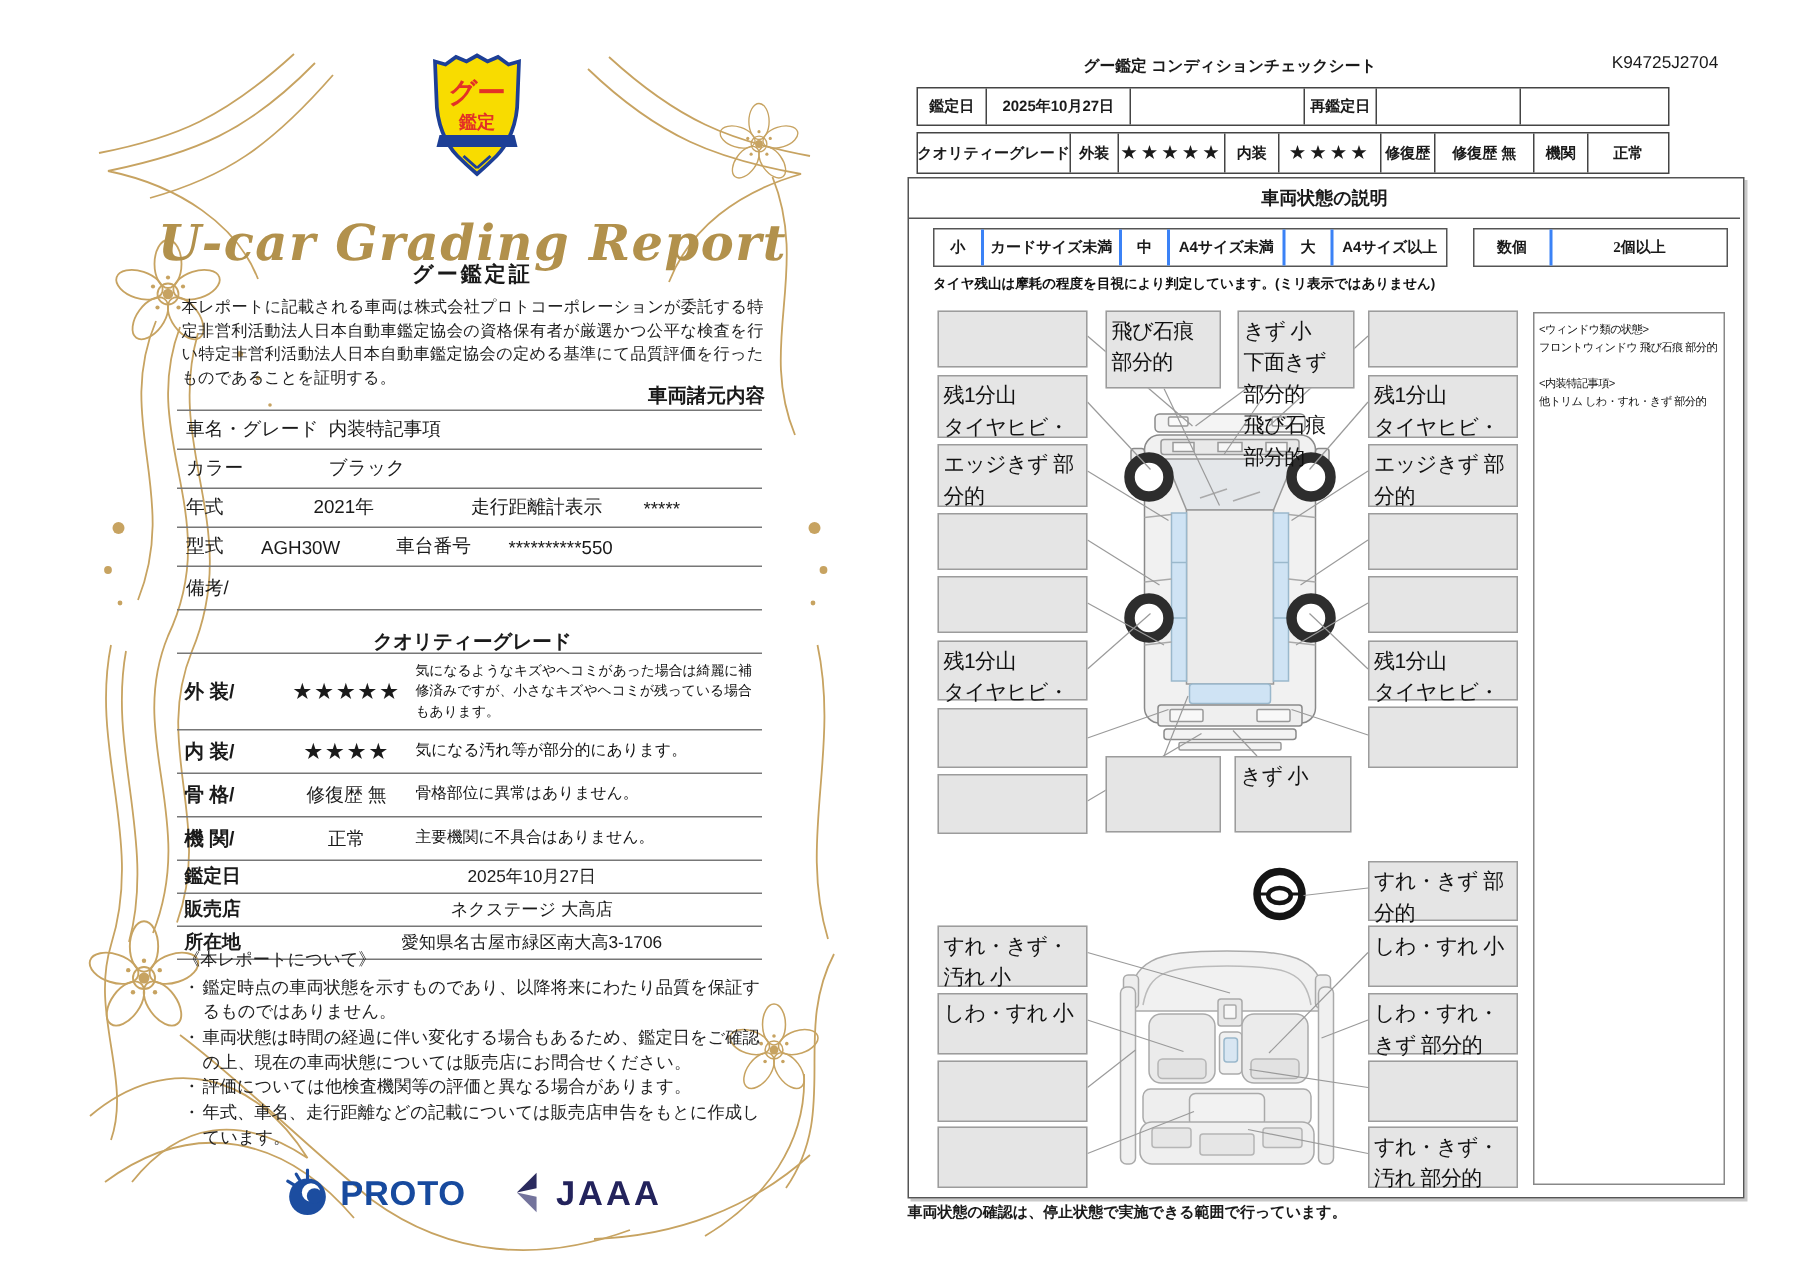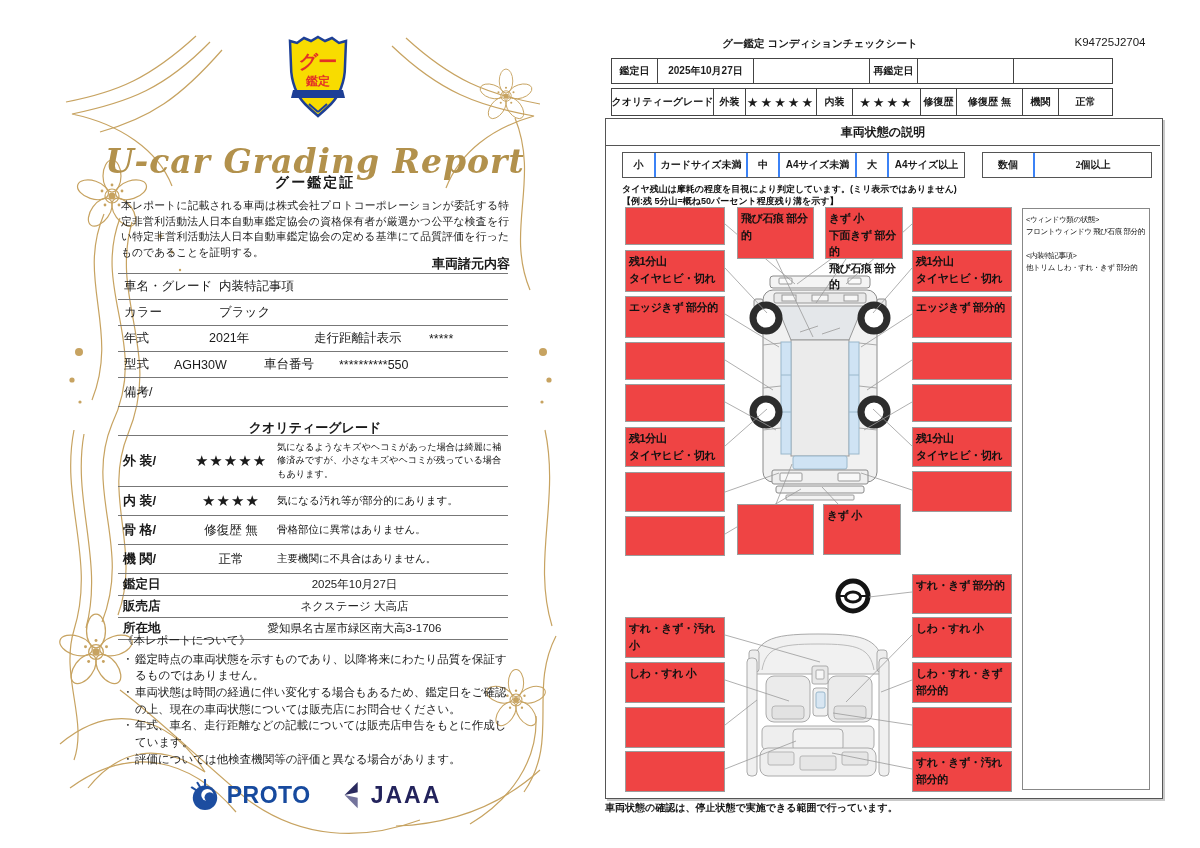--- a/index.html
+++ b/index.html
@@ -64,23 +64,23 @@
   .cond-heading{position:absolute;left:606px;top:119px;width:554px;height:26px;line-height:26px;
       text-align:center;font-size:12px;font-weight:700;border-bottom:1.2px solid #555;}
   .legend{position:absolute;display:flex;border:1px solid #555;height:24px;background:#fff;}
   .lcell{border-left:2px solid #3b82f6;display:flex;align-items:center;justify-content:center;
       font-size:10px;font-weight:600;white-space:nowrap;overflow:hidden;}
   .lcell:first-child{border-left:none;}
   .legend1{left:622px;top:152px;width:341px;}
   .legend2{left:982px;top:152px;width:168px;font-family:Liberation Serif, serif;}
   .tire-notes{position:absolute;left:622px;top:183px;width:360px;font-size:9px;
       font-weight:700;line-height:1.35;color:#111;}
-  .box-label{position:absolute;border:1px solid #9c9c9c;background:#ef4444;
-      font-size:11px;letter-spacing:-0.4px;line-height:1.5;padding:2px 3px;
-      white-space:pre-line;color:#111;box-sizing:border-box;font-weight:bold;}
+  .box-label{position:absolute;border:1px solid #9c9c9c;background:#e5e5e5;
+      font-size:14px;letter-spacing:-0.4px;line-height:1.5;padding:2px 3px;
+      white-space:pre-line;color:#111;box-sizing:border-box;}
   .sidebar-box{position:absolute;left:1022px;top:208px;width:128px;height:582px;
       border:1px solid #888;background:#fff;padding:5px 3px;box-sizing:border-box;
       font-size:7.5px;letter-spacing:-0.4px;line-height:1.6;color:#111;}
   .sidebar-gap{height:12px;}
   .sheet-footer{position:absolute;left:605px;top:801px;font-size:10px;font-weight:700;}
   .diagram-svg{position:absolute;left:605px;top:118px;pointer-events:none;}
 </style>
 </head>
 <body>
 
@@ -212,22 +212,22 @@
       <div class="mrow">
         <span class="mlab">所在地</span>
         <span class="mval">愛知県名古屋市緑区南大高3-1706</span>
       </div>
     </div>
 
     <div class="notes">
       <div class="note-head">《本レポートについて》</div>
       <div class="note-item">鑑定時点の車両状態を示すものであり、以降将来にわたり品質を保証するものではありません。</div>
       <div class="note-item">車両状態は時間の経過に伴い変化する場合もあるため、鑑定日をご確認の上、現在の車両状態については販売店にお問合せください。</div>
+      <div class="note-item">評価については他検査機関等の評価と異なる場合があります。</div>
       <div class="note-item">年式、車名、走行距離などの記載については販売店申告をもとに作成しています。</div>
-      <div class="note-item">評価については他検査機関等の評価と異なる場合があります。</div>
     </div>
 
     <div class="logos">
       <span class="logo-unit">
         <svg width="32" height="32" viewBox="0 0 34 34">
           <path d="M3,9 L8,12 M9,4 L12,9 M17,1 L17,7" stroke="#1c4da0" stroke-width="2.2" stroke-linecap="round"></path>
           <circle cx="17" cy="20" r="13" fill="#1c4da0"></circle>
           <circle cx="19.5" cy="17" r="6.5" fill="#fff"></circle>
           <circle cx="22" cy="19.5" r="5.5" fill="#1c4da0"></circle>
         </svg>
@@ -280,21 +280,20 @@
       <div class="lcell" style="width:30px">大</div>
       <div class="lcell" style="flex:1">A4サイズ以上</div>
     </div>
     <div class="legend legend2">
       <div class="lcell" style="width:50px">数個</div>
       <div class="lcell" style="flex:1">2個以上</div>
     </div>
 
     <div class="tire-notes">
       <div>タイヤ残山は摩耗の程度を目視により判定しています。(ミリ表示ではありません)</div>
-      <div>【例:残 5分山=概ね50パーセント程度残り溝を示す】</div>
     </div>
 
     <svg class="diagram-svg" width="557" height="679" viewBox="605 118 557 679">
       <g stroke="#8a8a8a" stroke-width="1" fill="#f1f1f1">
 
         <rect x="770" y="276" width="100" height="12" rx="3" fill="#f4f4f4"></rect>
         <rect x="779" y="278" width="13" height="6" rx="1" fill="#fafafa" stroke="#999"></rect>
         <rect x="848" y="278" width="13" height="6" rx="1" fill="#fafafa" stroke="#999"></rect>
 
         <rect x="763" y="290" width="114" height="192" rx="10"></rect>

